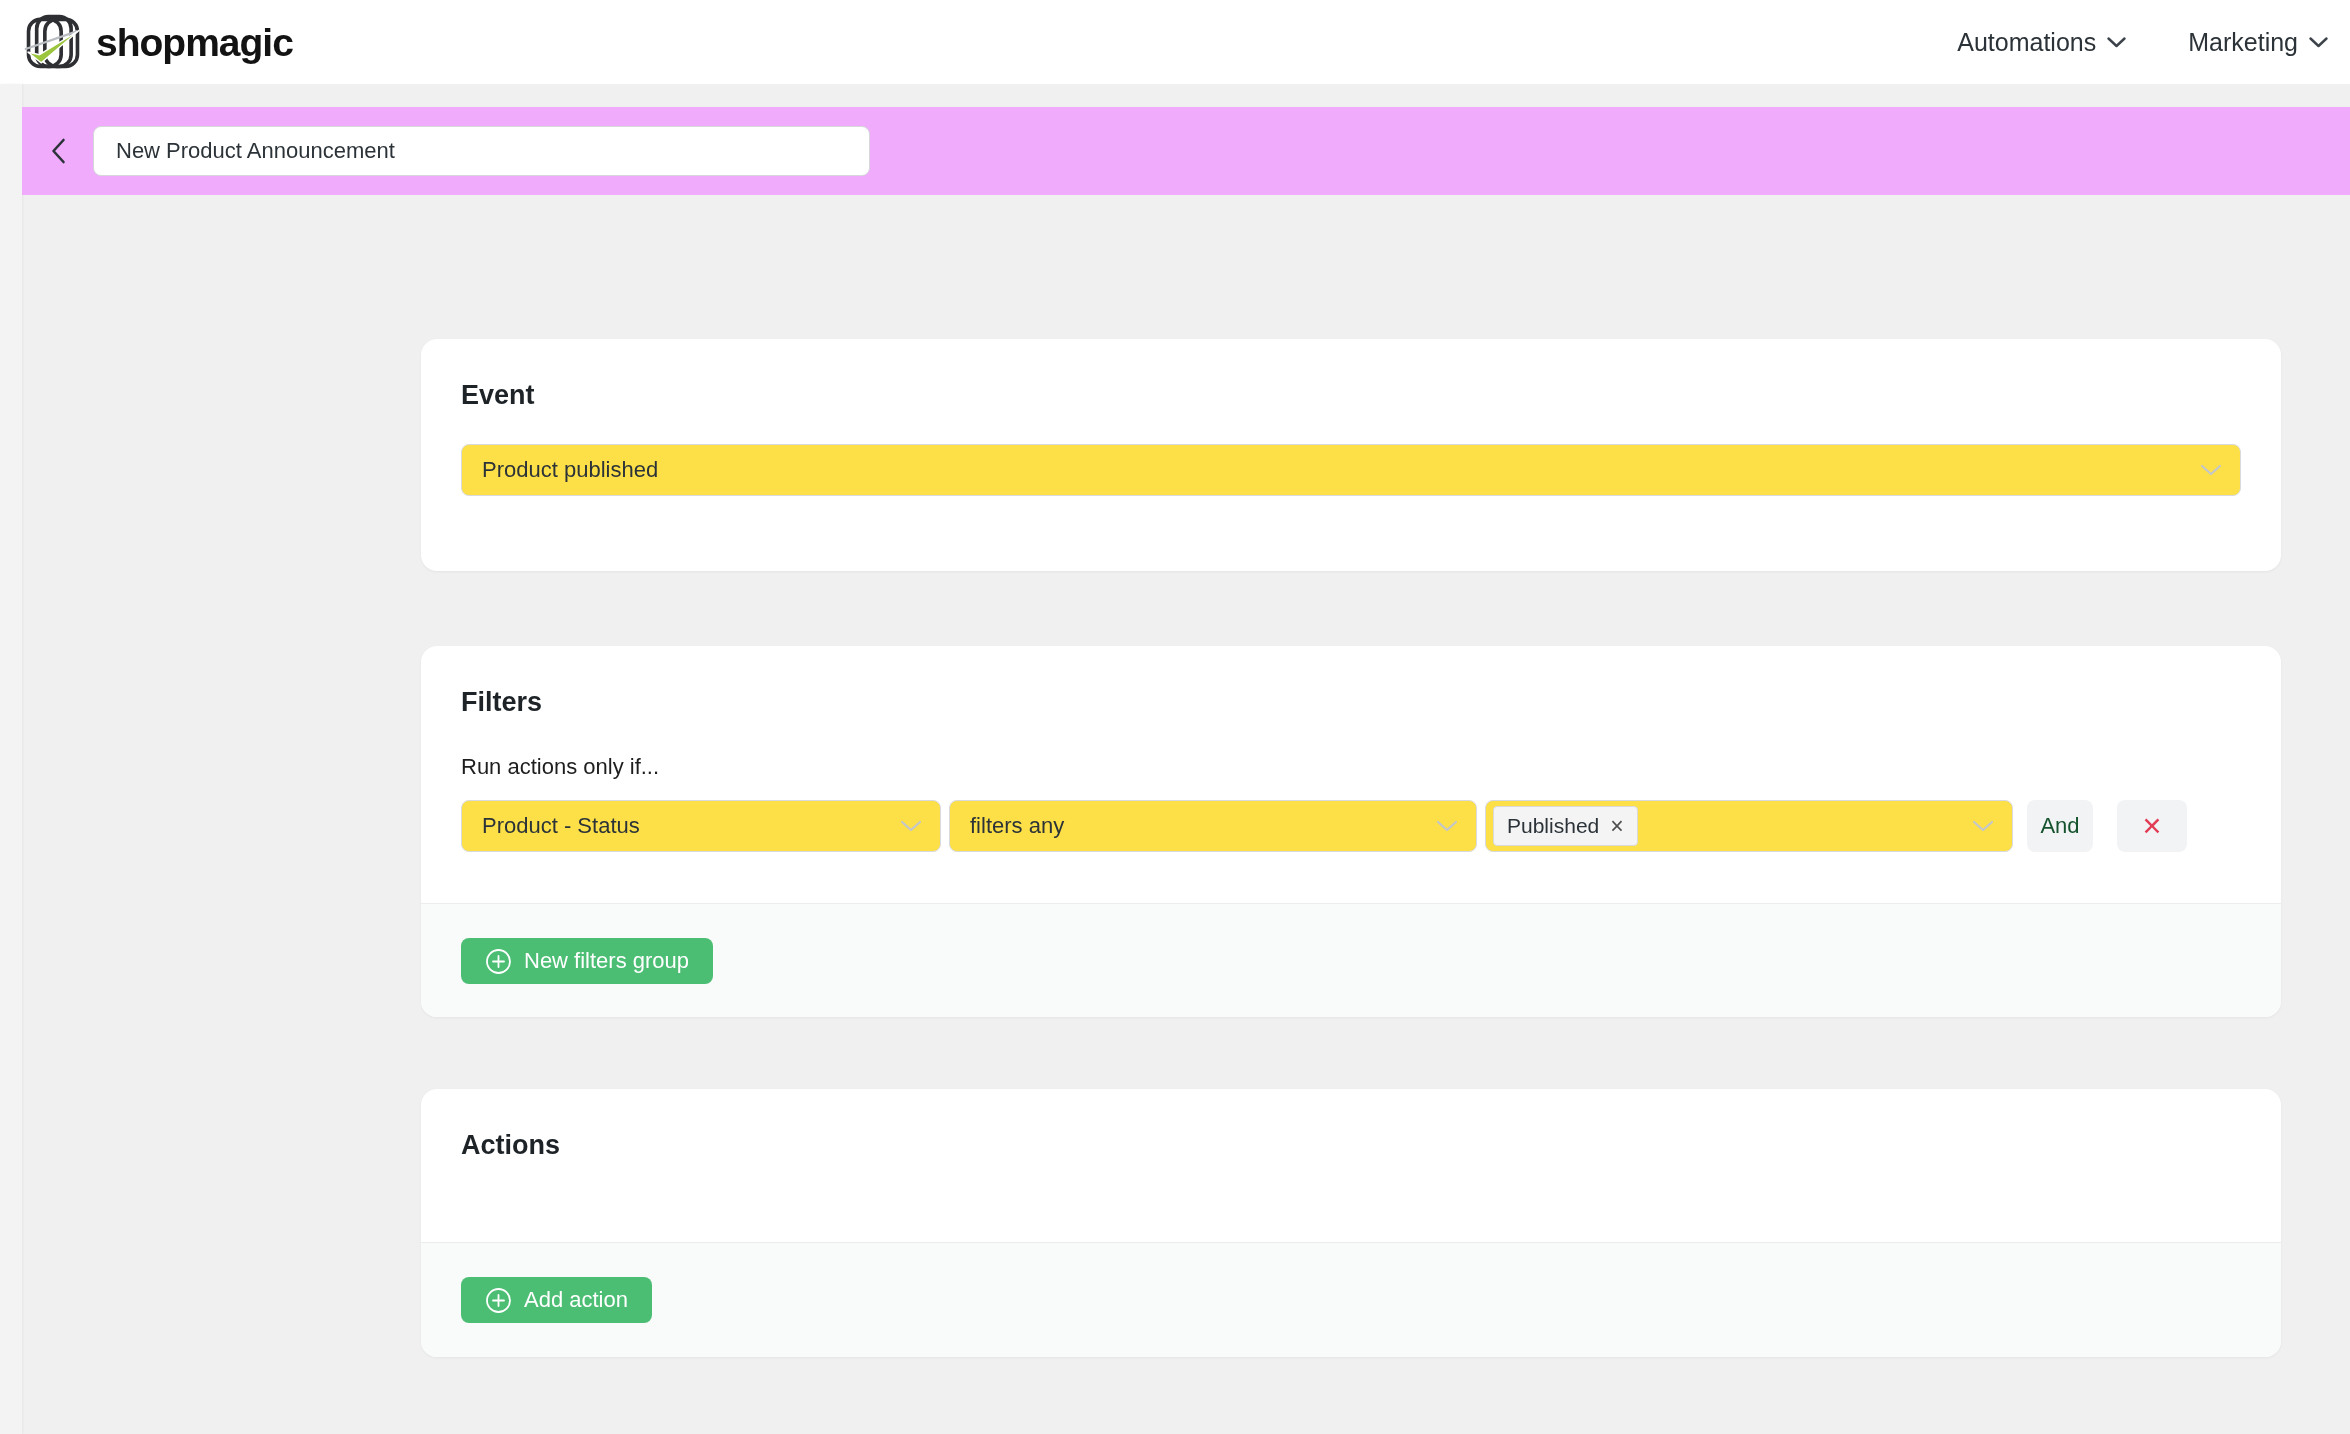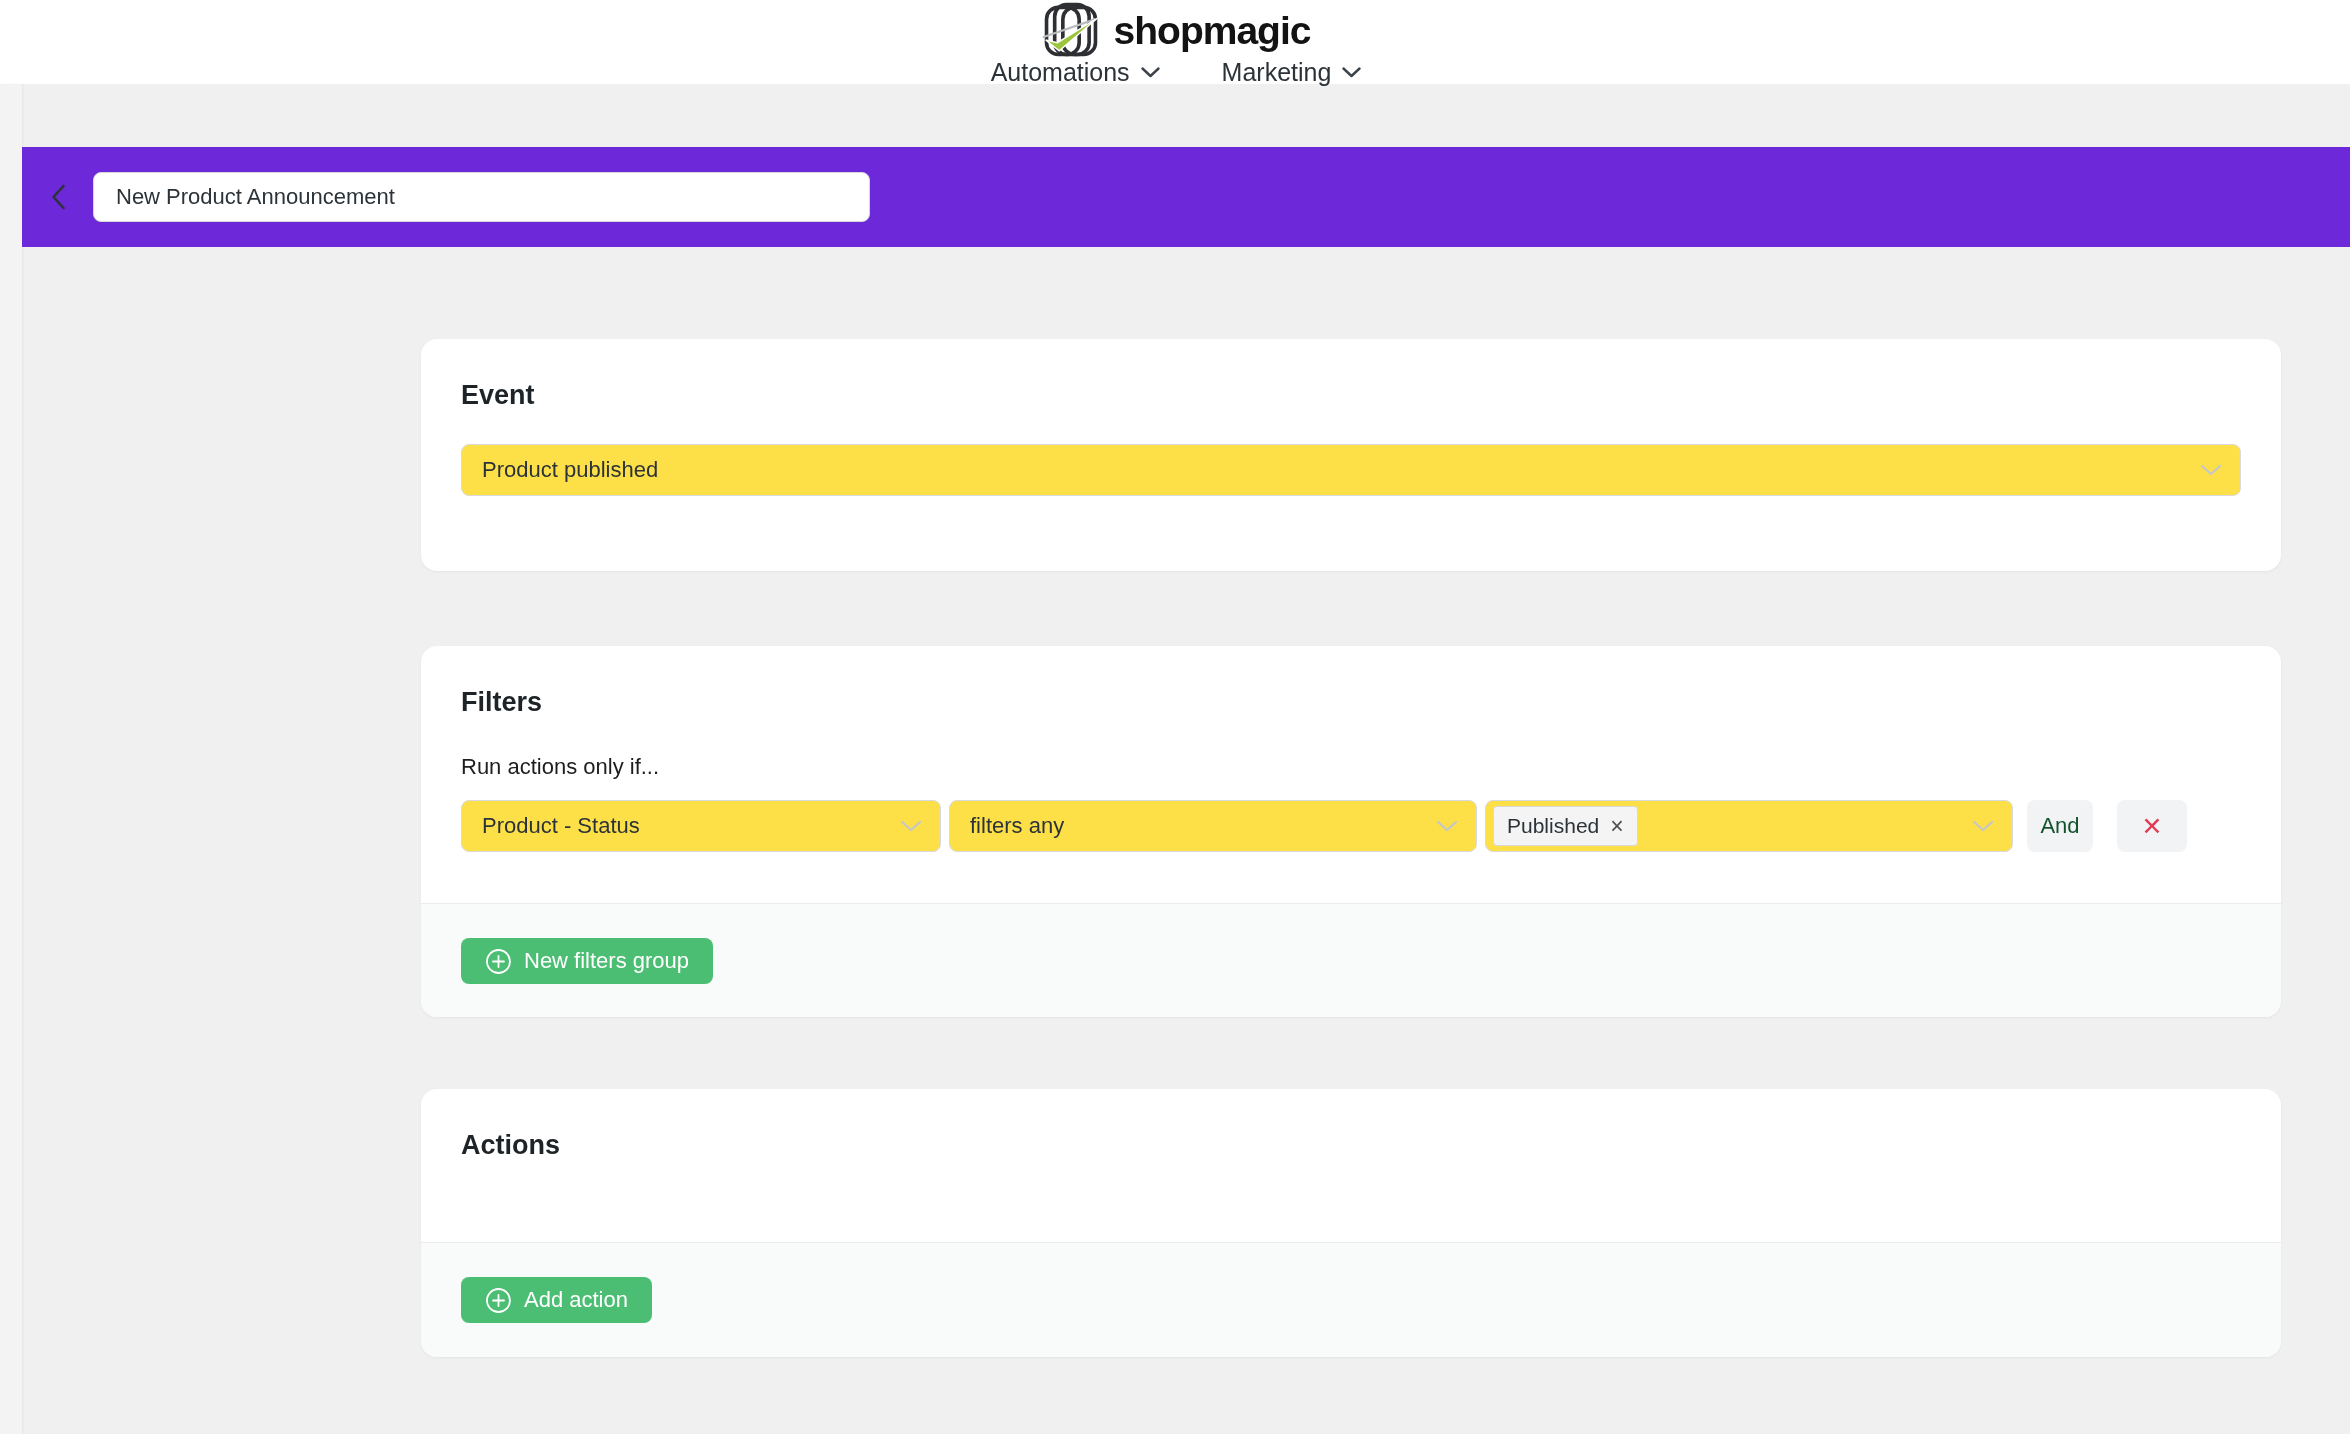--- a/index.html
+++ b/index.html
@@ -12,21 +12,20 @@
     overflow:hidden;
     color:#2c3338;
   }
 
   
   .app-header {
     position:absolute; top:0; left:0; width:2350px; height:84px;
     background:#ffffff;
     display:flex; align-items:center; justify-content:space-between;
     padding:0 22px 0 24px;
-    flex-direction:column;
   }
   .brand { display:flex; align-items:center; gap:14px; cursor:pointer; }
   .brand-wordmark {
     font-size:39px; font-weight:700; color:#131313; letter-spacing:-1px;
     line-height:1;
   }
   .main-nav { display:flex; align-items:center; gap:62px; }
   .nav-item {
     display:flex; align-items:center; gap:11px;
     font-size:25px; color:#2c3338; cursor:pointer; line-height:1;
@@ -34,23 +33,23 @@
 
   
   .left-rail {
     position:absolute; left:0; top:84px; bottom:0; width:22px;
     background:#f3f3f4;
     box-shadow:1px 0 2px rgba(0,0,0,0.05);
   }
 
   
   .title-toolbar {
-    position:absolute; top:107px; left:22px; right:0; height:100px;
-    background:#6d28d9;
-    display:flex; align-items:center;margin-top:40px;
+    position:absolute; top:107px; left:22px; right:0; height:88px;
+    background:#f0abfc;
+    display:flex; align-items:center;
   }
   .back-button {
     width:44px; height:44px; margin-left:14px;
     display:flex; align-items:center; justify-content:center;
     background:none; border:none; cursor:pointer;
   }
   .name-input {
     margin-left:13px;
     width:777px; height:50px;
     border:1px solid #d5d7da; border-radius:8px;

